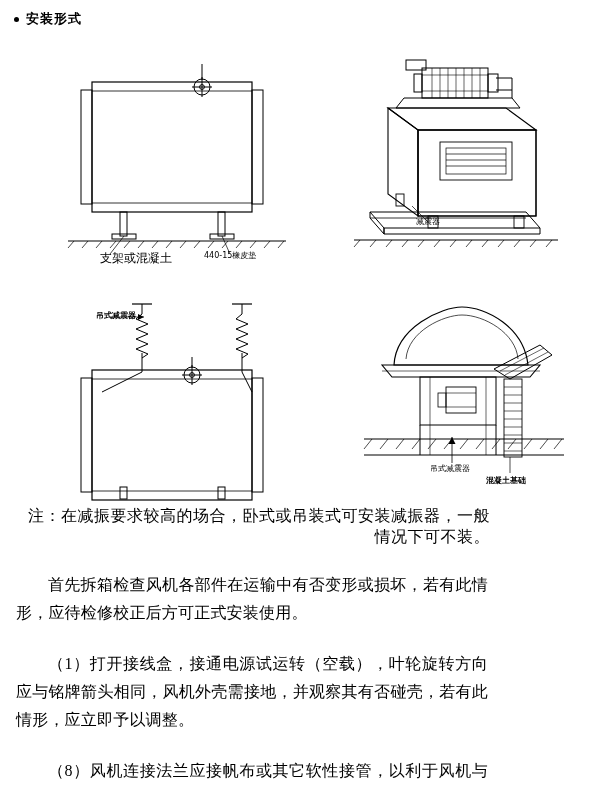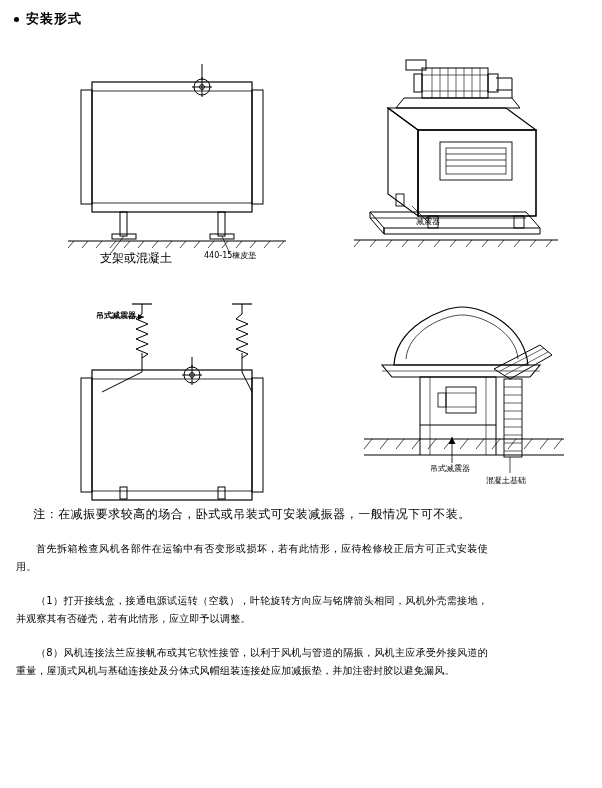--- a/index.html
+++ b/index.html
@@ -41,38 +41,39 @@
   .figures {
     position: relative;
     width: 100%;
     height: 470px;
     margin-top: 4px;
   }
   .fig {
     position: absolute;
   }
   .note {
-    text-align: center;
-    font-size: 12px;
+    text-align: right;
+    font-size: 16px;
     letter-spacing: 0.5px;
     margin-top: 4px;
   }
   .section-head.second {
     margin-top: 22px;
   }
   .para {
-    font-size: 10px;
+    font-size: 16px;
     line-height: 1.75;
     text-align: justify;
     text-indent: 2em;
-    margin: 17px 2px 0 2px;
+    margin: 23px 2px 0 2px;
     letter-spacing: 0.2px;
   }
   .para.noindent {
     text-indent: 0;
+    font-family: Liberation Serif, serif;
   }
 </style>
 </head>
 <body>
 
 <div class="page">
 
   <div class="section-head">
     <span class="bullet"></span>
     <span>安装形式</span>
@@ -290,21 +291,21 @@
           <line x1="214" y1="152" x2="206" y2="162"></line>
           <line x1="228" y1="152" x2="220" y2="162"></line>
         </g>
 
         <line x1="118" y1="176" x2="118" y2="150" stroke="#000" stroke-width="0.8"></line>
         <path d="M118 150 l-3.5 7 l7 0 z" fill="#000"></path>
 
         <line x1="176" y1="170" x2="176" y2="186" stroke="#000" stroke-width="0.7"></line>
       </svg>
       <div style="position:absolute; left:96px; top:176px; font-size:8px; white-space:nowrap;">吊式减震器</div>
-      <div style="position:absolute; left:152px; top:188px; font-size:8px; white-space:nowrap;">混凝土基础</div>
+      <div style="position:absolute; left:152px; top:188px; font-size:8px; white-space:nowrap;font-weight:bold;">混凝土基础</div>
     </div>
 
   </div>
 
   <div class="note">注：在减振要求较高的场合，卧式或吊装式可安装减振器，一般情况下可不装。</div>
 
 
   <p class="para">首先拆箱检查风机各部件在运输中有否变形或损坏，若有此情形，应待检修校正后方可正式安装使用。</p>
   <p class="para noindent" style="text-indent:2em;">（1）打开接线盒，接通电源试运转（空载），叶轮旋转方向应与铭牌箭头相同，风机外壳需接地，并观察其有否碰壳，若有此情形，应立即予以调整。</p>
   <p class="para noindent" style="text-indent:2em;">（8）风机连接法兰应接帆布或其它软性接管，以利于风机与管道的隔振，风机主应承受外接风道的重量，屋顶式风机与基础连接处及分体式风帽组装连接处应加减振垫，并加注密封胶以避免漏风。</p>

